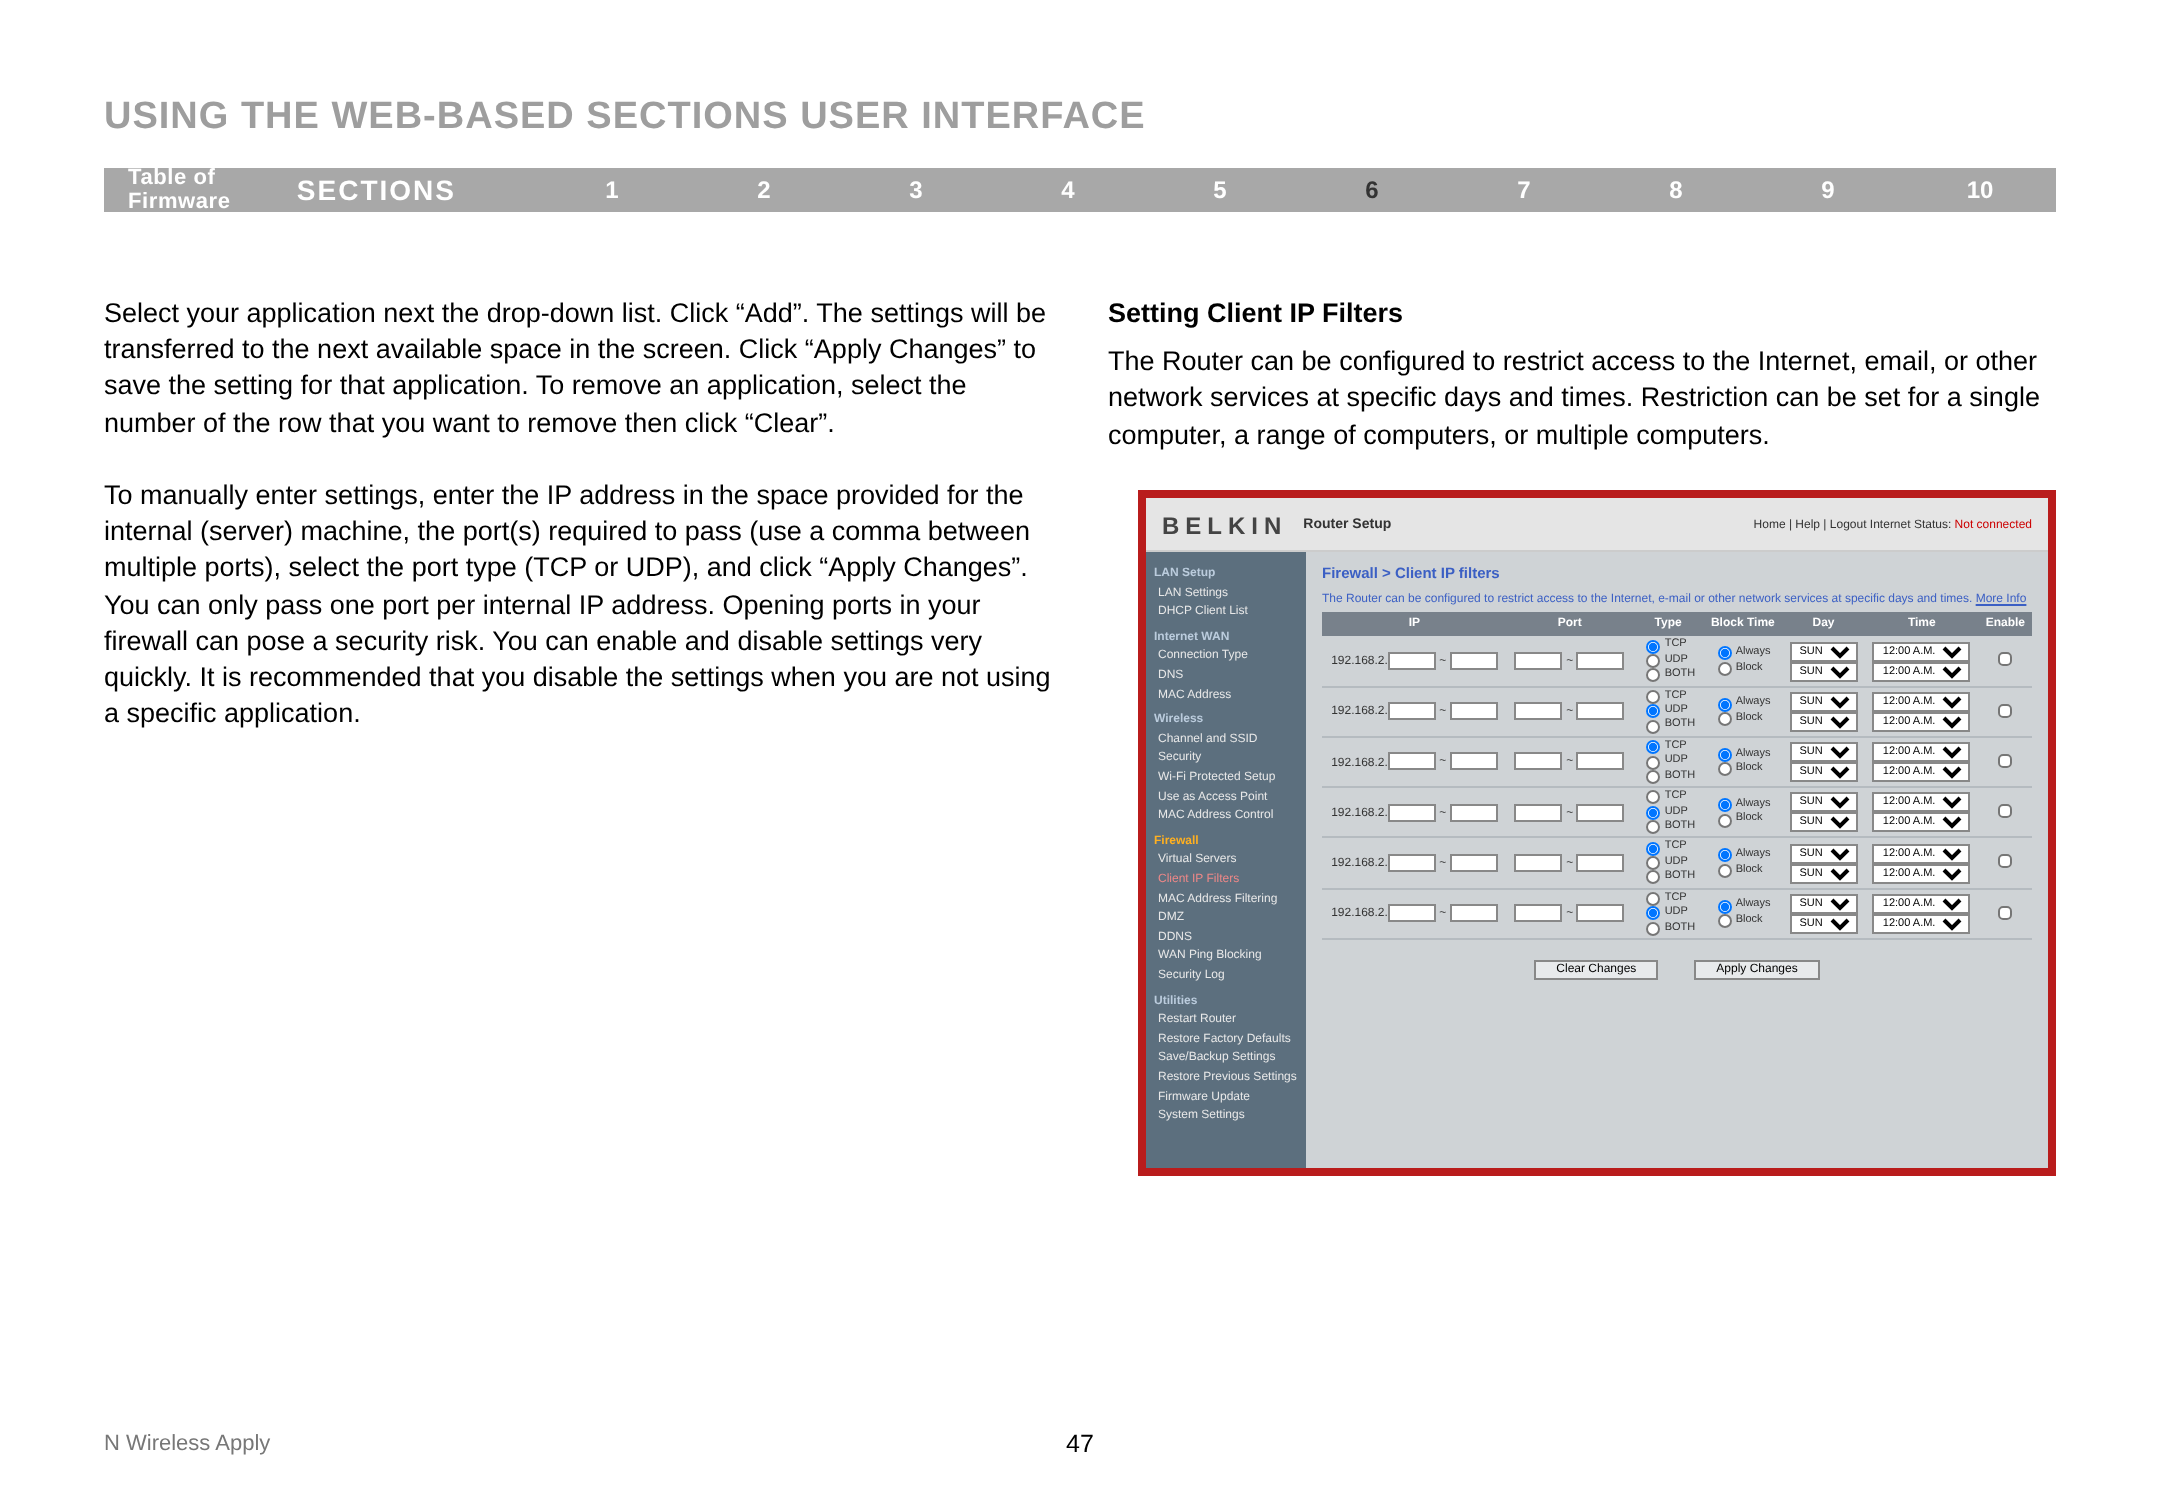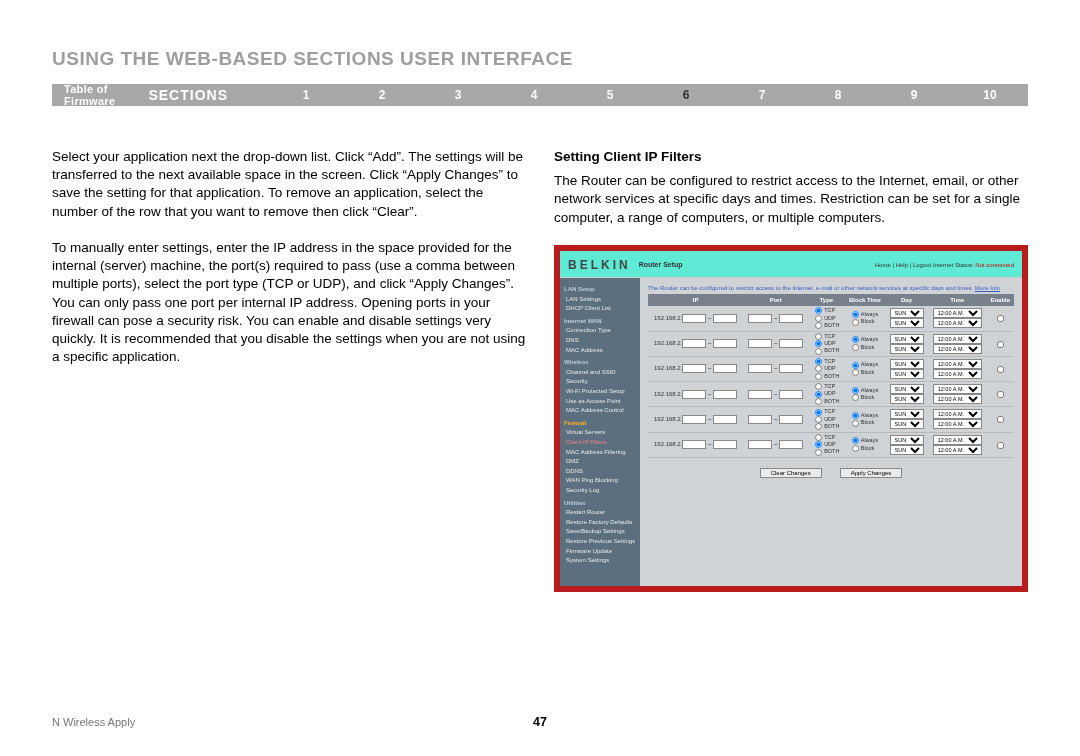--- a/index.html
+++ b/index.html
@@ -36,25 +36,26 @@
     display: flex;
     gap: 28px;
     margin-top: 42px;
   }
   .col { flex: 1; font-size: 13.5px; line-height: 1.35; color: #000; }
   .col h4 { font-size: 13.5px; font-weight: bold; margin-bottom: 6px; }
   .col p { margin-bottom: 18px; }
 
   
   .router-box {
-    border: 6px solid #b91c1c;
+    border: 4px solid #b91c1c;
     margin-top: 14px;
-    background: #5eead4;
+    background: #e5e5e5;
     font-size: 7px;
     font-family: Arial, sans-serif;
+    margin-left: 15px;
   }
   .router-top {
     display: flex;
     align-items: center;
     padding: 6px 8px 4px 8px;
     border-bottom: 1px solid #ccc;
   }
   .belkin-logo { font-size: 12px; font-weight: bold; letter-spacing: 3px; color: #444; }
   .router-setup { font-size: 7px; color: #333; margin-left: 8px; font-weight: bold; }
   .router-toplinks { margin-left: auto; font-size: 6px; color: #333; }
@@ -130,21 +131,21 @@
   .footer {
     position: absolute;
     bottom: 28px;
     left: 52px;
     right: 52px;
     display: flex;
     align-items: center;
     font-size: 11px;
     color: #777;
   }
-  .footer .pg { position: absolute; left: 50%; transform: translateX(-50%); color: #000; font-weight: bold; font-size: 12.5px; }
+  .footer .pg { position: absolute; left: 50%; transform: translateX(-50%); color: #000; font-weight: normal; font-size: 12.5px; }
 </style>
 </head>
 <body>
 
 <h1 class="page-title">USING THE WEB-BASED SECTIONS USER INTERFACE</h1>
 
 <div class="nav-bar">
   <span class="nav-toc">Table of Firmware</span>
   <span class="nav-sections">SECTIONS</span>
   <span id="nav-nums" style="display: flex;">
@@ -204,20 +205,21 @@
             <div class="item">Security Log</div>
             <div class="hd">Utilities</div>
             <div class="item">Restart Router</div>
             <div class="item">Restore Factory Defaults</div>
             <div class="item">Save/Backup Settings</div>
             <div class="item">Restore Previous Settings</div>
             <div class="item">Firmware Update</div>
             <div class="item">System Settings</div>
           </div>
         <div class="router-main">
+          <div class="router-crumb">Firewall &gt; Client IP filters</div>
           <div class="router-desc">
             <span>The Router can be configured to restrict access to the Internet, e-mail or other network services at specific days and times.</span> <a>More Info</a>
           </div>
           <table class="ftable">
             <thead>
                 <tr id="fhead">
                   <th>IP</th>
                   <th>Port</th>
                   <th>Type</th>
                   <th>Block Time</th>

